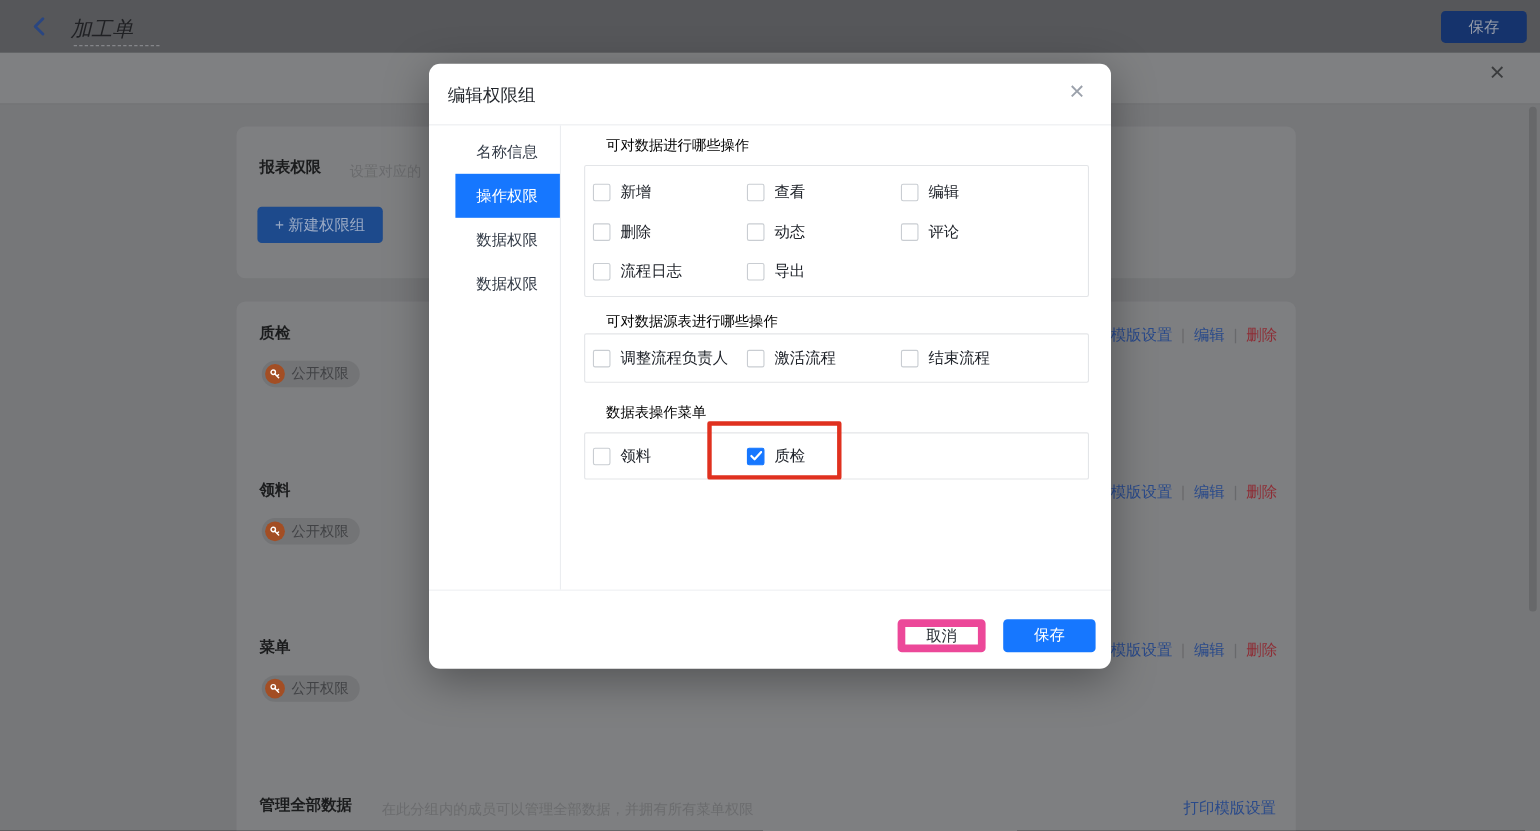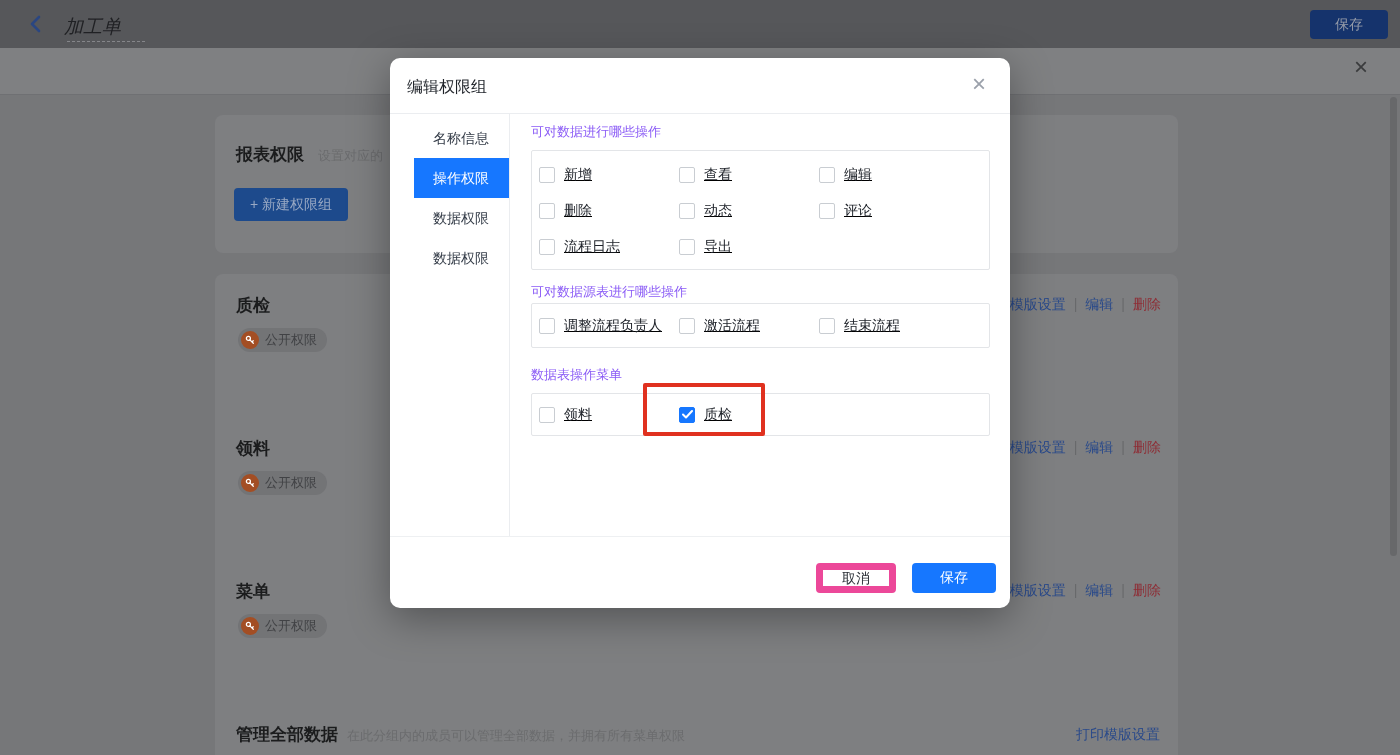--- a/index.html
+++ b/index.html
@@ -18,21 +18,21 @@
   .topbar-save { position:absolute; right:12px; top:10px; width:78px; height:29px; background:#15336c;
     border:none; border-radius:4px; color:#969ca9; font-size:14px; font-family:inherit; }
 
   .page-header { position:absolute; left:0; top:48px; width:1400px; height:47px; background:#7f8082; border-bottom:1px solid #6f7073; }
   .page-close { position:absolute; left:1354px; top:55px; font-size:24px; line-height:24px; color:#3a3b3d; cursor:pointer; }
 
   .card { position:absolute; background:#7e7f81; border-radius:8px; }
   .card1 { left:215px; top:115px; width:963px; height:138px; }
   .card2 { left:215px; top:274px; width:963px; height:500px; border-radius:8px 8px 0 0; }
 
-  .sec-title { position:absolute; font-size:17px; font-weight:bold; color:#1b1c1d; }
+  .sec-title { position:absolute; font-size:14px; font-weight:bold; color:#1b1c1d; }
   .hint-text { position:absolute; font-size:13px; color:#6b6c6e; }
   .new-group-btn { position:absolute; left:19px; top:73px; height:33px; padding:0 16px; background:#1d4a8c;
     border:none; border-radius:4px; color:#99a9c4; font-size:14px; font-family:inherit; }
 
   .badge { position:absolute; left:23px; height:24px; display:inline-flex; align-items:center; gap:6px;
     background:#737476; border-radius:12px; padding:0 10px 0 3px; }
   .badge-ico { width:18px; height:18px; border-radius:50%; background:#a34e24; display:flex; align-items:center; justify-content:center; }
   .badge-txt { font-size:13px; color:#414245; }
 
   .row-links { position:absolute; right:17px; font-size:14px; white-space:nowrap; }
@@ -48,22 +48,22 @@
   .modal-header { position:relative; height:56px; border-bottom:1px solid #ebedf0; }
   .modal-title { position:absolute; left:17px; top:19px; font-size:16px; font-weight:500; color:#1f2329; }
   .modal-close { position:absolute; right:24px; top:14px; font-size:24px; line-height:24px; color:#9ba1ab; cursor:pointer; }
 
   .modal-body { position:relative; display:flex; height:422px; }
   .side-tabs { width:120px; border-right:1px solid #ebedf0; padding-top:4px; flex:none; }
   .tab { height:40px; line-height:40px; text-align:right; padding-right:20px; font-size:14px; color:#333b47; cursor:pointer;margin-left:24px; }
   .tab.active { background:#1677ff; color:#ffffff; }
 
   .content { flex:1; padding:10px 20px 0 21px; position:relative; }
-  .grp-label { font-size:13px; color:#8b5cf6; line-height:16px; }
-  .cbx-box { border:1px solid #e3e5e8; border-radius:2px; display:grid; grid-template-columns:140px 140px 1fr;text-decoration:underline; }
+  .grp-label { font-size:13px; color:#000000; line-height:16px;margin-left:20px; }
+  .cbx-box { border:1px solid #e3e5e8; border-radius:2px; display:grid; grid-template-columns:140px 140px 1fr; }
   .box1 { margin-top:10px; height:120px; padding:6px 0; }
   .box2 { margin-top:3px; height:45px; align-items:center; }
   .lbl2 { margin-top:14px; }
   .lbl3 { margin-top:19px; }
   .box3 { margin-top:10px; height:43px; align-items:center; }
   .cbx-item { display:flex; align-items:center; gap:9px; height:36px; padding-left:7px; }
   .cbx { width:16px; height:16px; border:1px solid #c9cdd2; border-radius:2px; background:#fff; flex:none; cursor:pointer;
     display:flex; align-items:center; justify-content:center; }
   .cbx.checked { background:#1677ff; border-color:#1677ff; }
   .cbx-lbl { font-size:14px; color:#20242b; }

